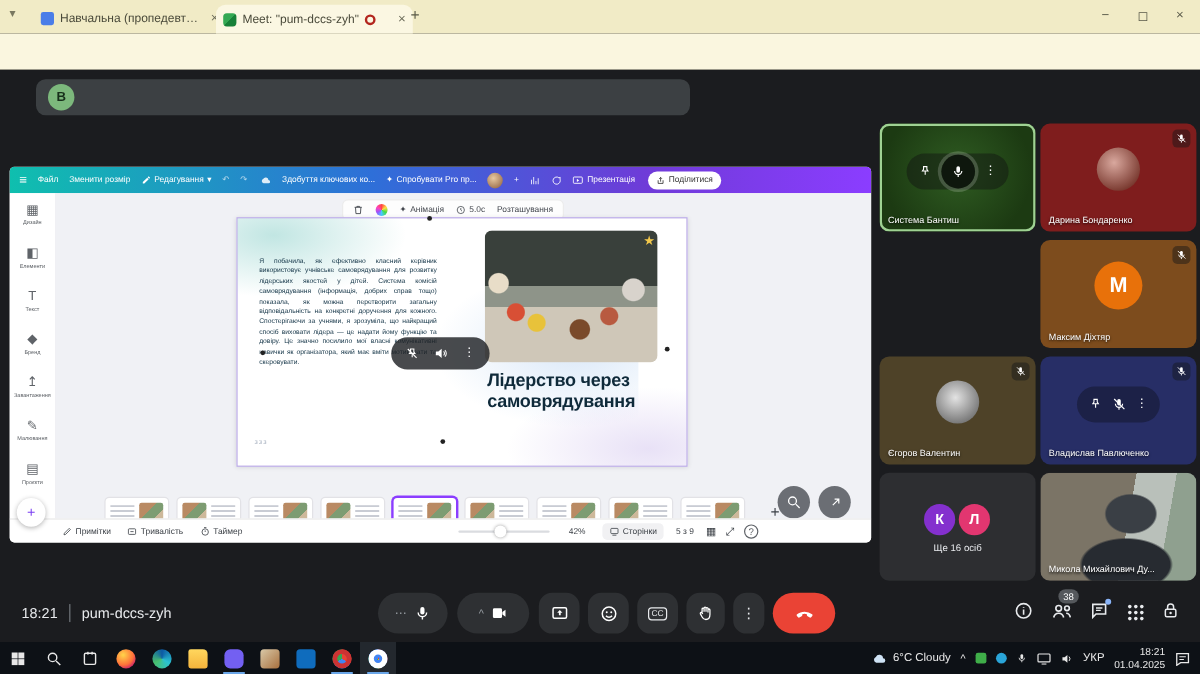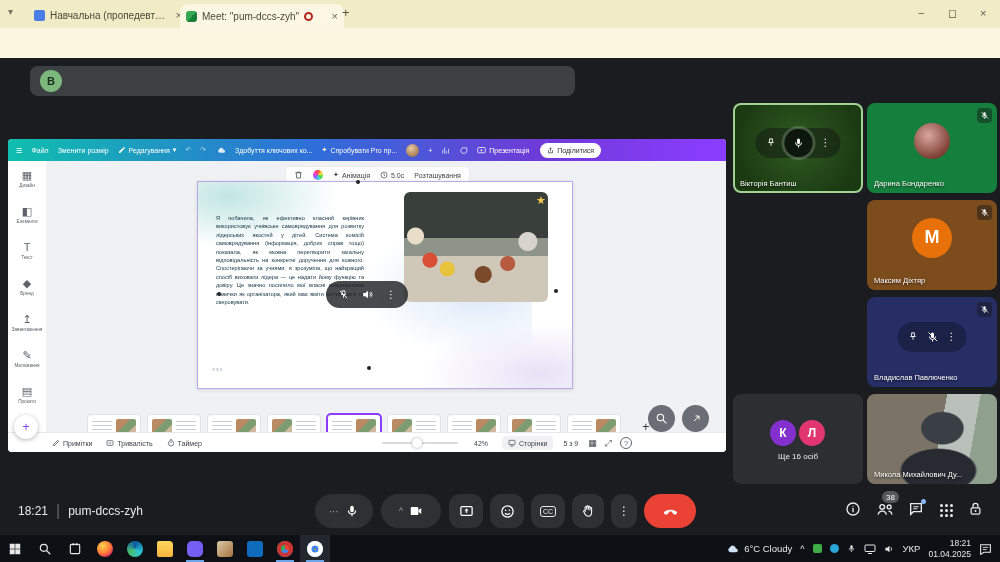--- a/index.html
+++ b/index.html
@@ -284,20 +284,21 @@
         <span>Розташування</span>
       </div>
 
       <div class="abs slide">
         <div class="deco1"></div>
         <div class="deco2"></div>
         <div class="deco3"></div>
         <div class="sbody">Я побачила, як ефективно класний керівник використовує учнівське самоврядування для розвитку лідерських якостей у дітей. Система комісій самоврядування (інформація, добрих справ тощо) показала, як можна перетворити загальну відповідальність на конкретні доручення для кожного. Спостерігаючи за учнями, я зрозуміла, що найкращий спосіб виховати лідера — це надати йому функцію та довіру. Це значно посилило мої власні комунікативні навички як організатора, який має вміти мотивувати та скеровувати.</div>
         <div class="sphoto"></div>
         <div class="sstar">★</div>
+        <div class="stitle">Лідерство через самоврядування</div>
         <div class="smark">ззз</div>
         <div class="handle" style="left:158px;top:-2px;"></div>
         <div class="handle" style="left:19px;top:110px;"></div>
         <div class="handle" style="left:356px;top:107px;"></div>
         <div class="handle" style="left:169px;top:184px;"></div>
       </div>
 
       <div class="abs hoverpill">
         <svg width="11" height="11" viewBox="0 0 24 24">
             <path fill="none" stroke="#fff" stroke-width="2" d="M9 4h6v5l2 3H7l2-3zM12 12v7"></path>
@@ -410,24 +411,24 @@
           <path fill="none" stroke="#fff" stroke-width="2" d="M9 4h6v5l2 3H7l2-3zM12 12v7"></path>
         </svg>
       <span class="micring">
         <svg width="12" height="12" viewBox="0 0 24 24">
             <path fill="#fff" d="M12 14a3 3 0 0 0 3-3V6a3 3 0 0 0-6 0v5a3 3 0 0 0 3 3z"></path>
             <path d="M6 11a6 6 0 0 0 12 0M12 17v4" fill="none" stroke="#fff" stroke-width="2"></path>
           </svg>
       </span>
       <span style="font-size:10px;">⋮</span>
     </div>
-    <span class="tname">Вікторія Бантиш</span>
-  </div>
-
-  <div class="tile" style="left:867px;top:45px;background:#15803d;text-decoration:underline;">
+    <span class="tname">Система Бантиш</span>
+  </div>
+
+  <div class="tile" style="left:867px;top:45px;background:#7f1d1d;text-decoration:underline;">
     <span class="cava" style="width:36px;height:36px;background:radial-gradient(circle at 40% 35%,#d9a89e,#7a3a30 75%);"></span>
     <span class="micoff">
         <svg width="9" height="9" viewBox="0 0 24 24">
           <path fill="#fff" d="M12 14a3 3 0 0 0 3-3V6a3 3 0 0 0-6 0v5a3 3 0 0 0 3 3z"></path>
           <path d="M6 11a6 6 0 0 0 12 0M12 17v4" fill="none" stroke="#fff" stroke-width="2"></path>
           <line x1="4" y1="3" x2="21" y2="20" stroke="#fff" stroke-width="2"></line>
         </svg>
       </span>
     <span class="tname">Дарина Бондаренко</span>
   </div>
@@ -438,20 +439,31 @@
     <span class="micoff">
         <svg width="9" height="9" viewBox="0 0 24 24">
           <path fill="#fff" d="M12 14a3 3 0 0 0 3-3V6a3 3 0 0 0-6 0v5a3 3 0 0 0 3 3z"></path>
           <path d="M6 11a6 6 0 0 0 12 0M12 17v4" fill="none" stroke="#fff" stroke-width="2"></path>
           <line x1="4" y1="3" x2="21" y2="20" stroke="#fff" stroke-width="2"></line>
         </svg>
       </span>
     <span class="tname">Максим Діхтяр</span>
   </div>
 
+  <div class="tile" style="left:733px;top:239px;background:#4e4228;">
+    <span class="cava" style="width:36px;height:36px;background:radial-gradient(circle at 45% 40%,#e3e3e3,#6f6f6f 80%);"></span>
+    <span class="micoff">
+        <svg width="9" height="9" viewBox="0 0 24 24">
+          <path fill="#fff" d="M12 14a3 3 0 0 0 3-3V6a3 3 0 0 0-6 0v5a3 3 0 0 0 3 3z"></path>
+          <path d="M6 11a6 6 0 0 0 12 0M12 17v4" fill="none" stroke="#fff" stroke-width="2"></path>
+          <line x1="4" y1="3" x2="21" y2="20" stroke="#fff" stroke-width="2"></line>
+        </svg>
+      </span>
+    <span class="tname">Єгоров Валентин</span>
+  </div>
 
   <div class="tile" style="left:867px;top:239px;background:#272e66;">
     <div class="ctrlpill" style="background:rgba(18,20,40,.5);">
       <svg width="11" height="11" viewBox="0 0 24 24">
           <path fill="none" stroke="#fff" stroke-width="2" d="M9 4h6v5l2 3H7l2-3zM12 12v7"></path>
         </svg>
       <svg width="12" height="12" viewBox="0 0 24 24">
           <path fill="#fff" d="M12 14a3 3 0 0 0 3-3V6a3 3 0 0 0-6 0v5a3 3 0 0 0 3 3z"></path>
           <path d="M6 11a6 6 0 0 0 12 0M12 17v4" fill="none" stroke="#fff" stroke-width="2"></path>
           <line x1="4" y1="3" x2="21" y2="20" stroke="#fff" stroke-width="2"></line>

